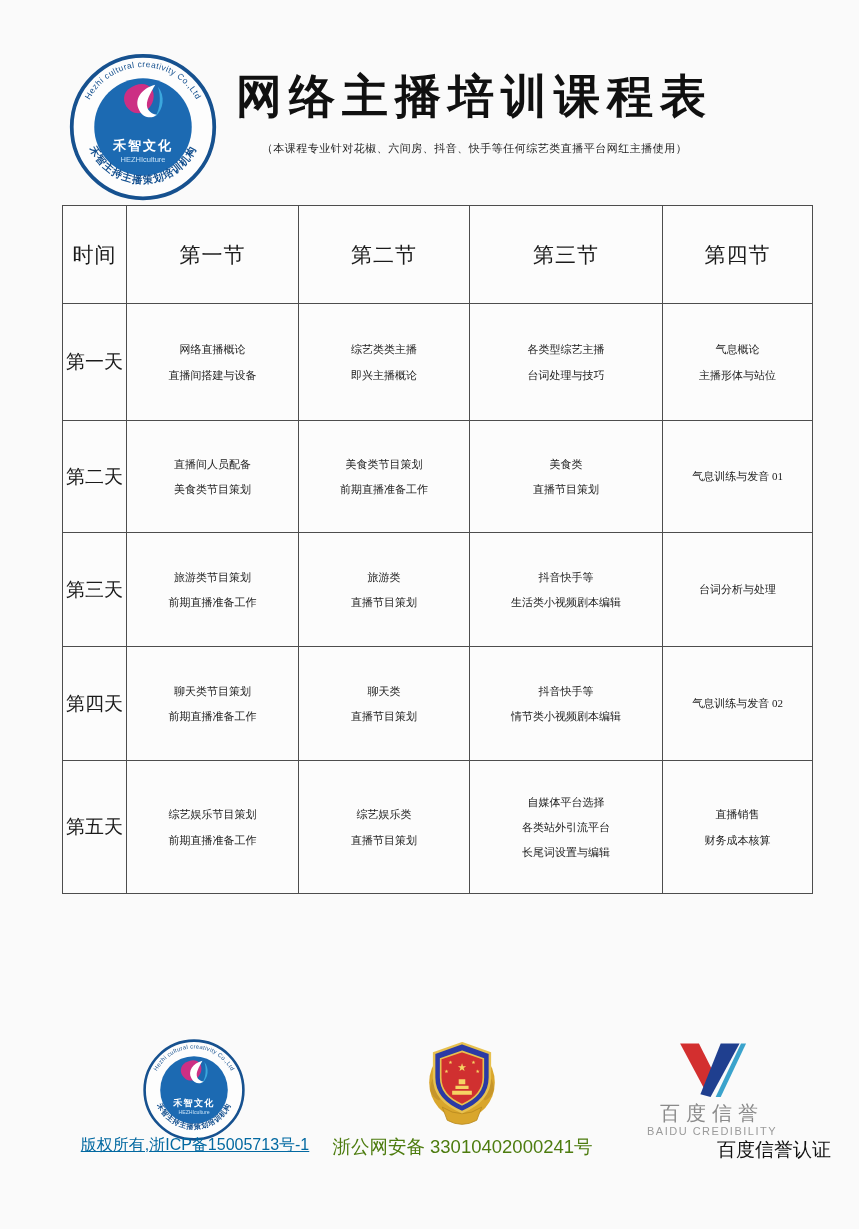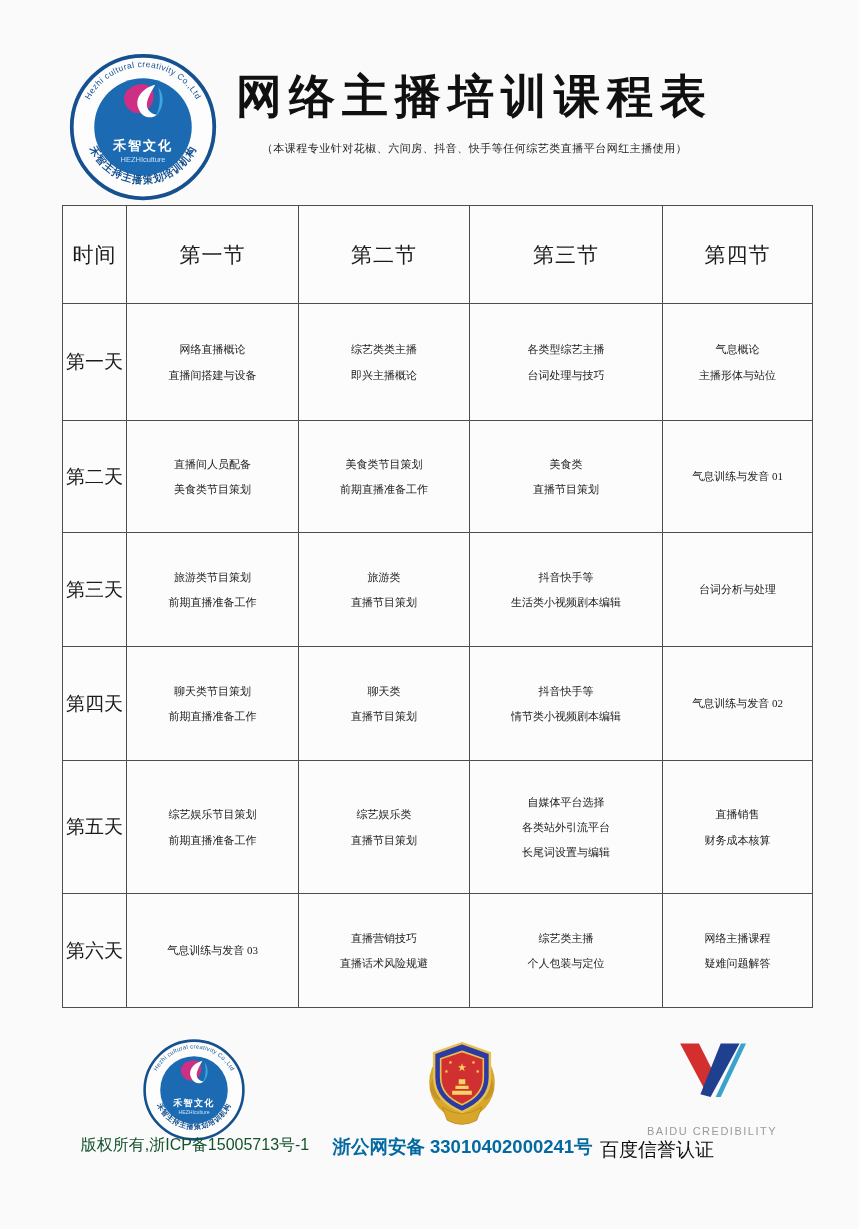--- a/index.html
+++ b/index.html
@@ -35,41 +35,41 @@
   .schedule tbody tr:nth-child(2){height:112px;}
   .schedule tbody tr:nth-child(3){height:114px;}
   .schedule tbody tr:nth-child(4){height:114px;}
   .schedule tbody tr:nth-child(5){height:133px;}
   .schedule tbody tr:nth-child(6){height:114px;}
   .schedule tbody th{font-size:19px;}
   .schedule .line{font-size:11px;margin:11px 0;line-height:1.3;}
   .footer-copyright{
     position:absolute;left:70px;width:250px;top:1135px;text-align:center;
     font-family:"Liberation Sans","DejaVu Sans",sans-serif;
-    font-size:16px;color:#14532d;
+    font-size:16px;color:#0369a1;text-decoration:underline;
   }
   .police-badge{position:absolute;left:421px;top:1036px;width:82px;height:98px;}
   .police-text{
     position:absolute;left:330px;width:265px;top:1134px;text-align:center;
     font-family:"Liberation Sans","DejaVu Sans",sans-serif;
-    font-size:18.5px;font-weight:700;color:#0369a1;
+    font-size:18.5px;font-weight:400;color:#4d7c0f;
   }
   .baidu-logo{position:absolute;left:672px;top:1042px;width:80px;height:58px;}
   .baidu-cn{
     position:absolute;left:612px;width:200px;top:1100px;text-align:center;
     font-family:"Liberation Sans","DejaVu Sans",sans-serif;
     font-size:20px;letter-spacing:6px;color:#8a8a8a;
   }
   .baidu-en{
     position:absolute;left:612px;width:200px;top:1125px;text-align:center;
     font-family:"Liberation Sans","DejaVu Sans",sans-serif;
     font-size:11px;letter-spacing:1.5px;color:#9a9a9a;
   }
   .baidu-cert{
-    position:absolute;left:600px;width:200px;top:1137px;text-align:left;
+    position:absolute;left:631px;width:200px;top:1137px;text-align:right;
     font-family:"Liberation Sans","DejaVu Sans",sans-serif;
     font-size:19px;font-weight:500;color:#101010;
   }
 </style>
 </head>
 <body>
 
 <div class="page">
 
   <svg class="hezhi-logo header-pos" viewBox="0 0 160 160">
@@ -199,38 +199,20 @@
             <div class="line">直播节目策划</div>
           </td>
           <td>
             <div class="line">自媒体平台选择</div>
             <div class="line">各类站外引流平台</div>
             <div class="line">长尾词设置与编辑</div>
           </td>
           <td>
             <div class="line">直播销售</div>
             <div class="line">财务成本核算</div>
-          </td>
-        </tr>
-        <tr>
-          <th>第六天</th>
-          <td>
-            <div class="line">气息训练与发音 03</div>
-          </td>
-          <td>
-            <div class="line">直播营销技巧</div>
-            <div class="line">直播话术风险规避</div>
-          </td>
-          <td>
-            <div class="line">综艺类主播</div>
-            <div class="line">个人包装与定位</div>
-          </td>
-          <td>
-            <div class="line">网络主播课程</div>
-            <div class="line">疑难问题解答</div>
           </td>
         </tr>
       </tbody>
   </table>
 
   <svg class="hezhi-logo footer-pos" viewBox="0 0 160 160">
     <circle cx="80" cy="80" r="76" fill="#fdfdfd" stroke="#16518f" stroke-width="4"></circle>
     <circle cx="80" cy="80" r="52" fill="#1c6ab2"></circle>
     <defs>
       <path id="arcTop2" d="M 18 96 A 64 64 0 1 1 142 96" fill="none"></path>
@@ -267,16 +249,17 @@
     <text x="69" y="40" text-anchor="middle" font-size="6" fill="#f6d463">★</text>
     <path d="M46,48 h8 v6 h-8 Z M42,56 h16 v4 h-16 Z M38,62 h24 v5 h-24 Z" fill="#f6d463"></path>
   </svg>
   <div class="police-text">浙公网安备 33010402000241号</div>
 
   <svg class="baidu-logo" viewBox="0 0 100 80">
     <polygon points="6,2 32,2 54,46 40,66" fill="#d32f2f"></polygon>
     <polygon points="88,2 62,2 34,72 48,76" fill="#1f3f8f"></polygon>
     <polygon points="97,2 90,2 55,76 62,76" fill="#3aa3cc"></polygon>
   </svg>
+  <div class="baidu-cn">百度信誉</div>
   <div class="baidu-en">BAIDU CREDIBILITY</div>
   <div class="baidu-cert">百度信誉认证</div>
 
 </div>
 
 </body></html>

